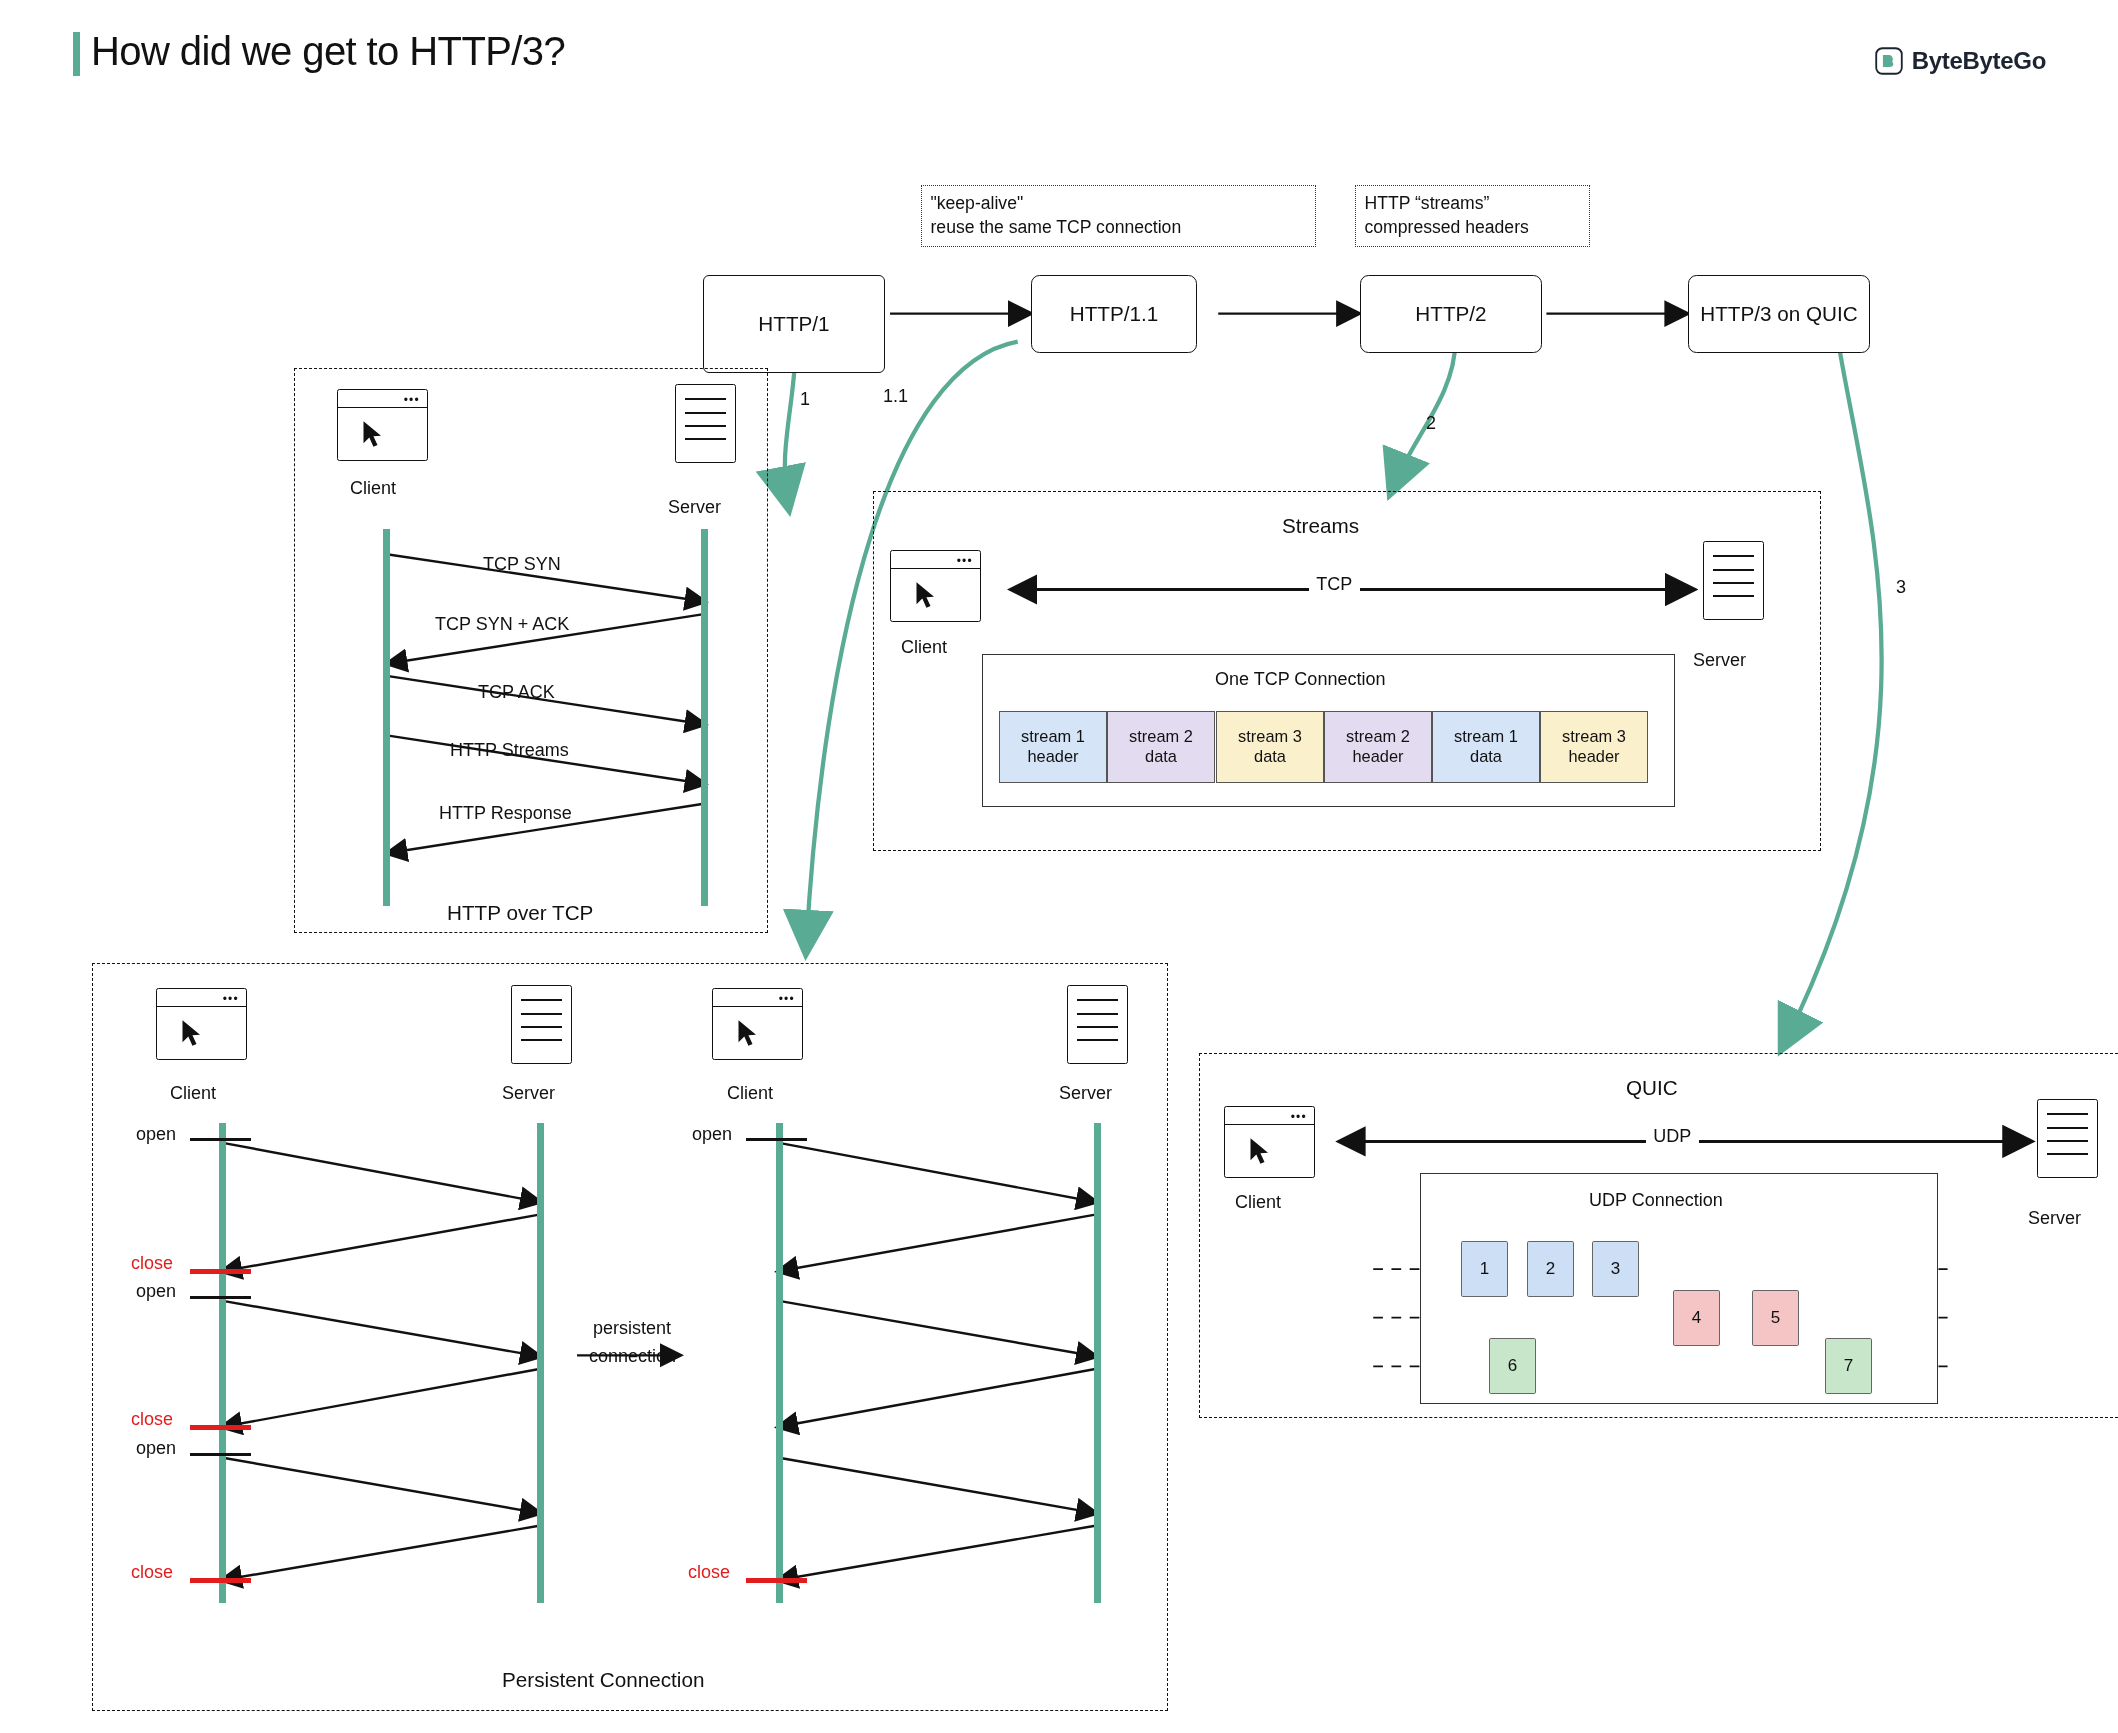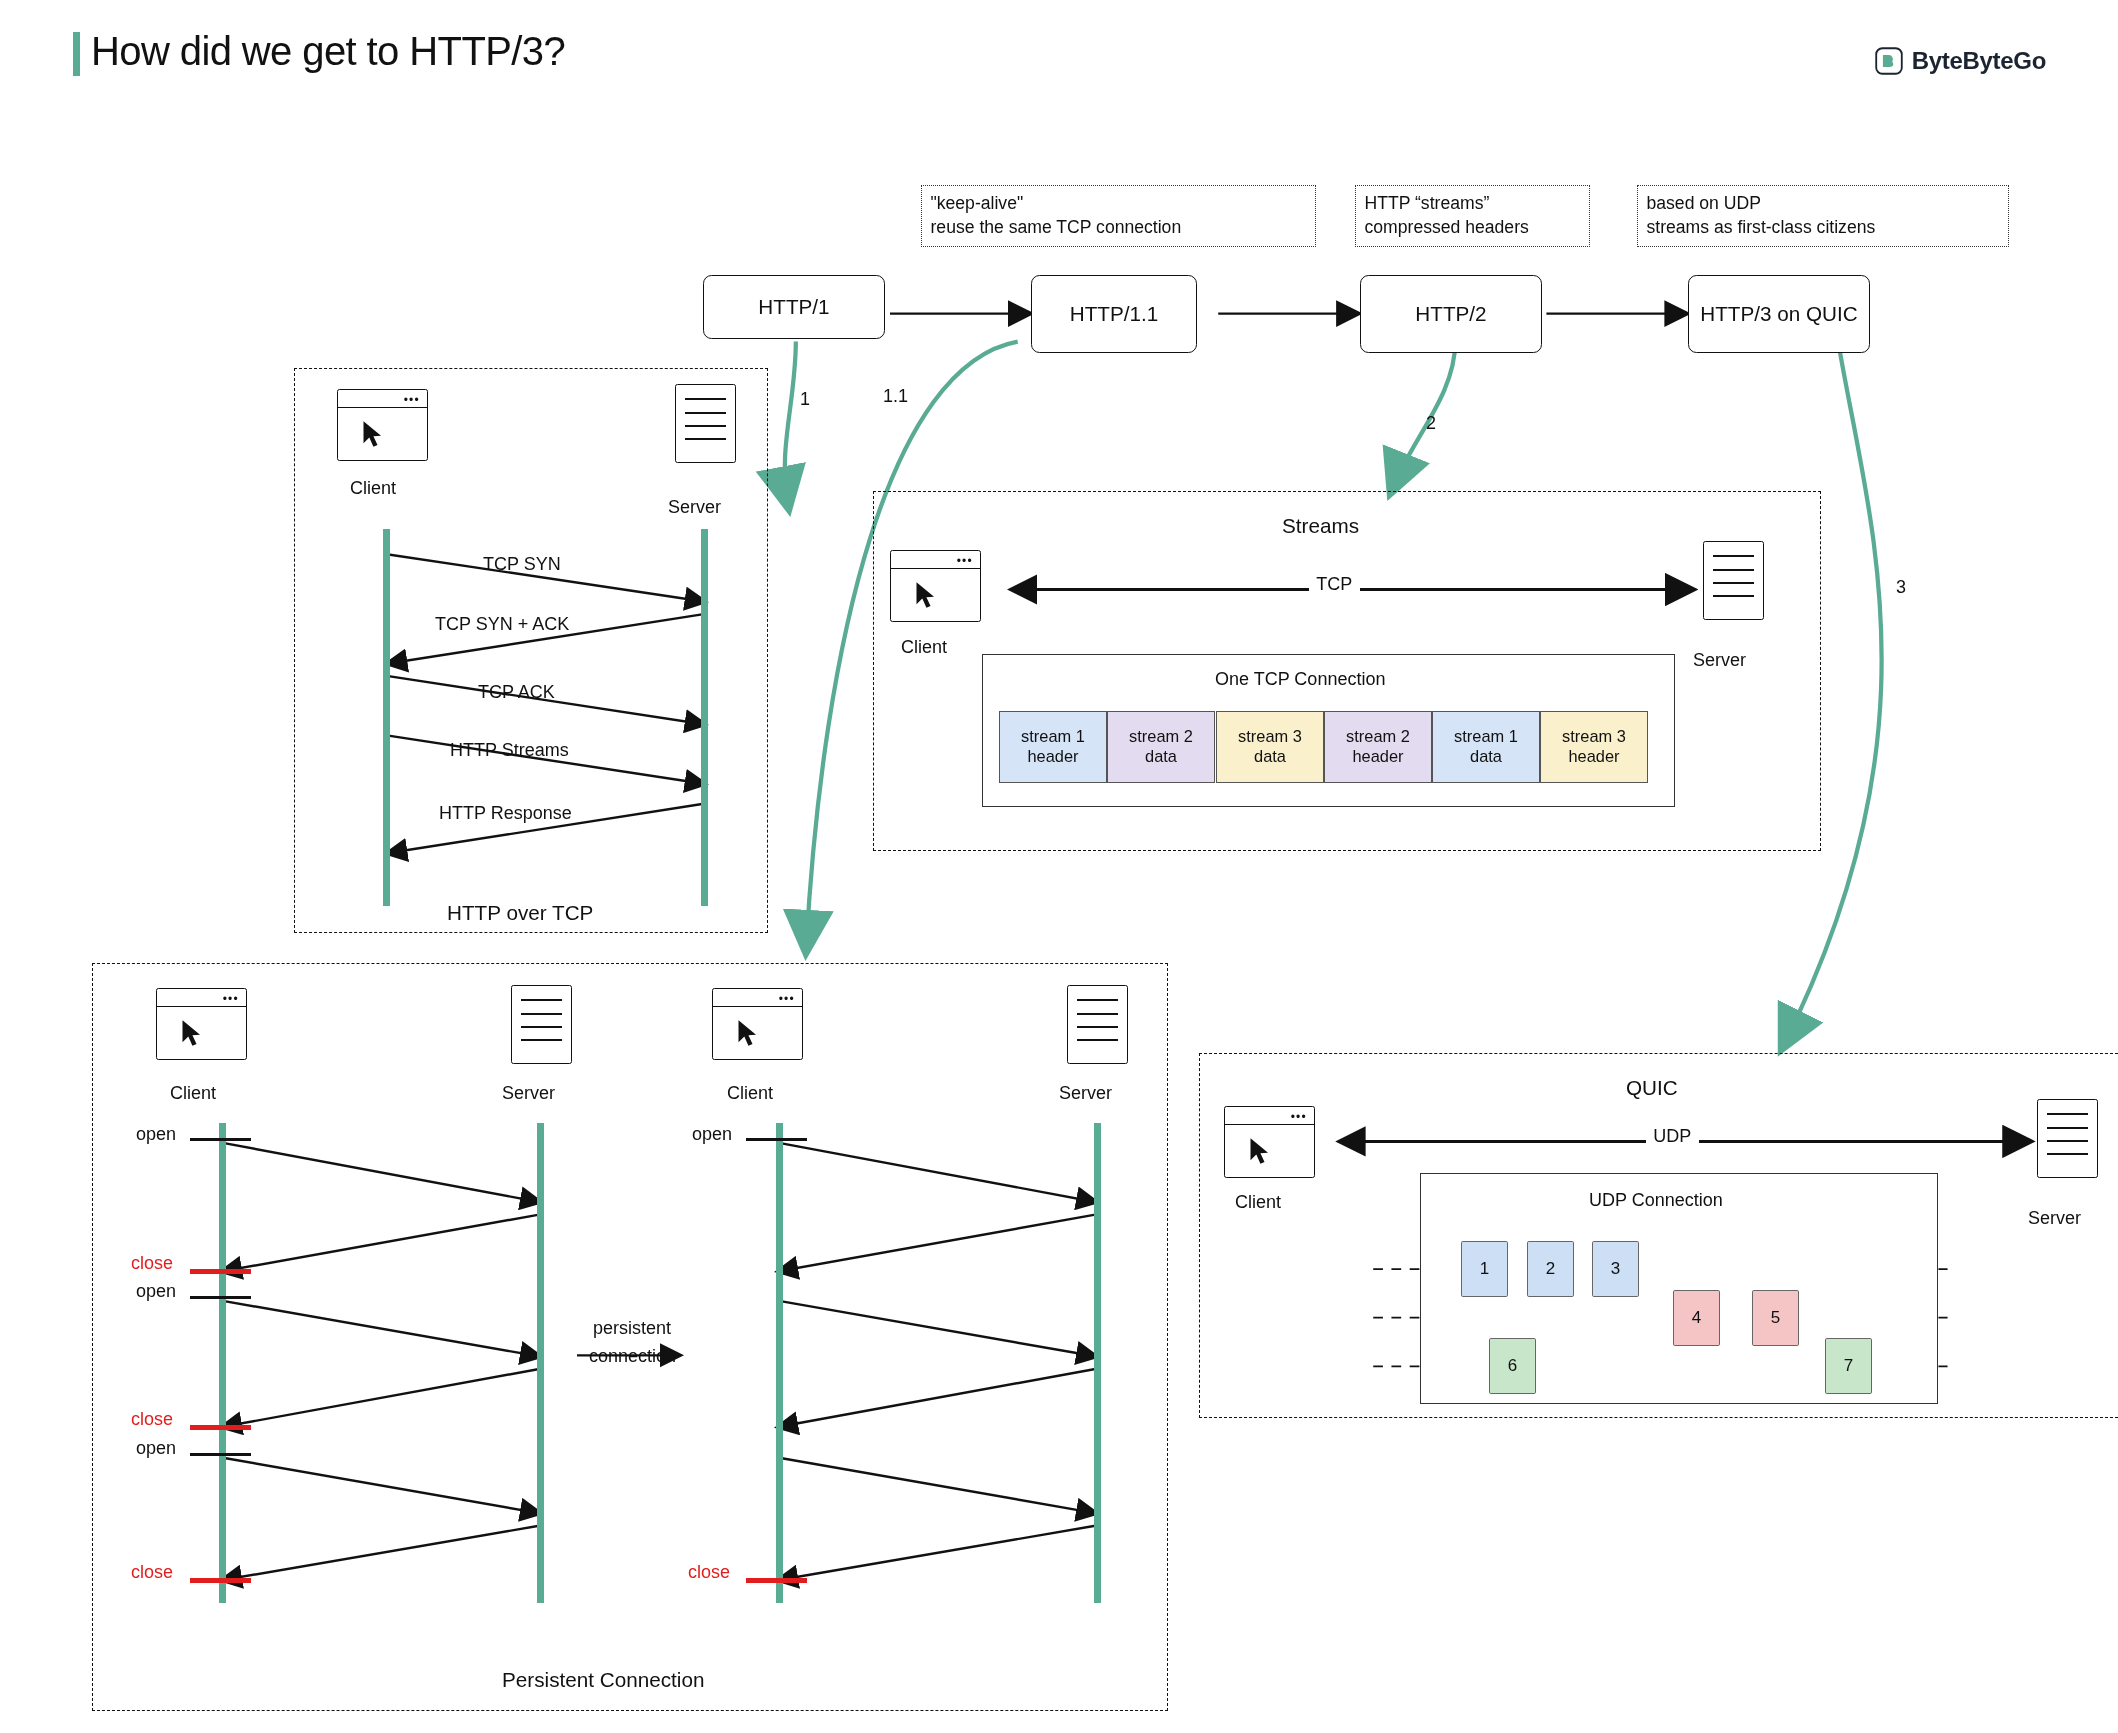--- a/index.html
+++ b/index.html
@@ -136,26 +136,22 @@
   </svg>
 
   <div class="note" style="left:882px; top:185px; width:395px;">
     <div>"keep-alive"</div>
     <div>reuse the same TCP connection</div>
   </div>
   <div class="note" style="left:1316px; top:185px; width:235px;">
     <div>HTTP “streams”</div>
     <div>compressed headers</div>
   </div>
-  <div class="note" style="left:1598px; top:185px; width:372px;">
-    <div>based on UDP</div>
-    <div>streams as first-class citizens</div>
-  </div>
-
-  <div class="node" style="left:664px; top:275px; width:182px; height:64px;">HTTP/1</div>
+
+  <div class="node" style="left:664px; top:275px; width:182px; height:98px;border-radius:6px;">HTTP/1</div>
   <div class="node" style="left:992px; top:275px; width:166px; height:78px;">HTTP/1.1</div>
   <div class="node" style="left:1321px; top:275px; width:182px; height:78px;">HTTP/2</div>
   <div class="node" style="left:1649px; top:275px; width:182px; height:78px; padding:0 7.3px;">HTTP/3 on QUIC</div>
 
   <div class="lbl" style="left:761px; top:389px;">1</div>
   <div class="lbl" style="left:844px; top:386px;">1.1</div>
   <div class="lbl" style="left:1387px; top:413px;">2</div>
   <div class="lbl" style="left:1857px; top:577px;">3</div>
 
   <div class="dashbox" style="left:255px; top:368px; width:474px; height:565px;"></div>

